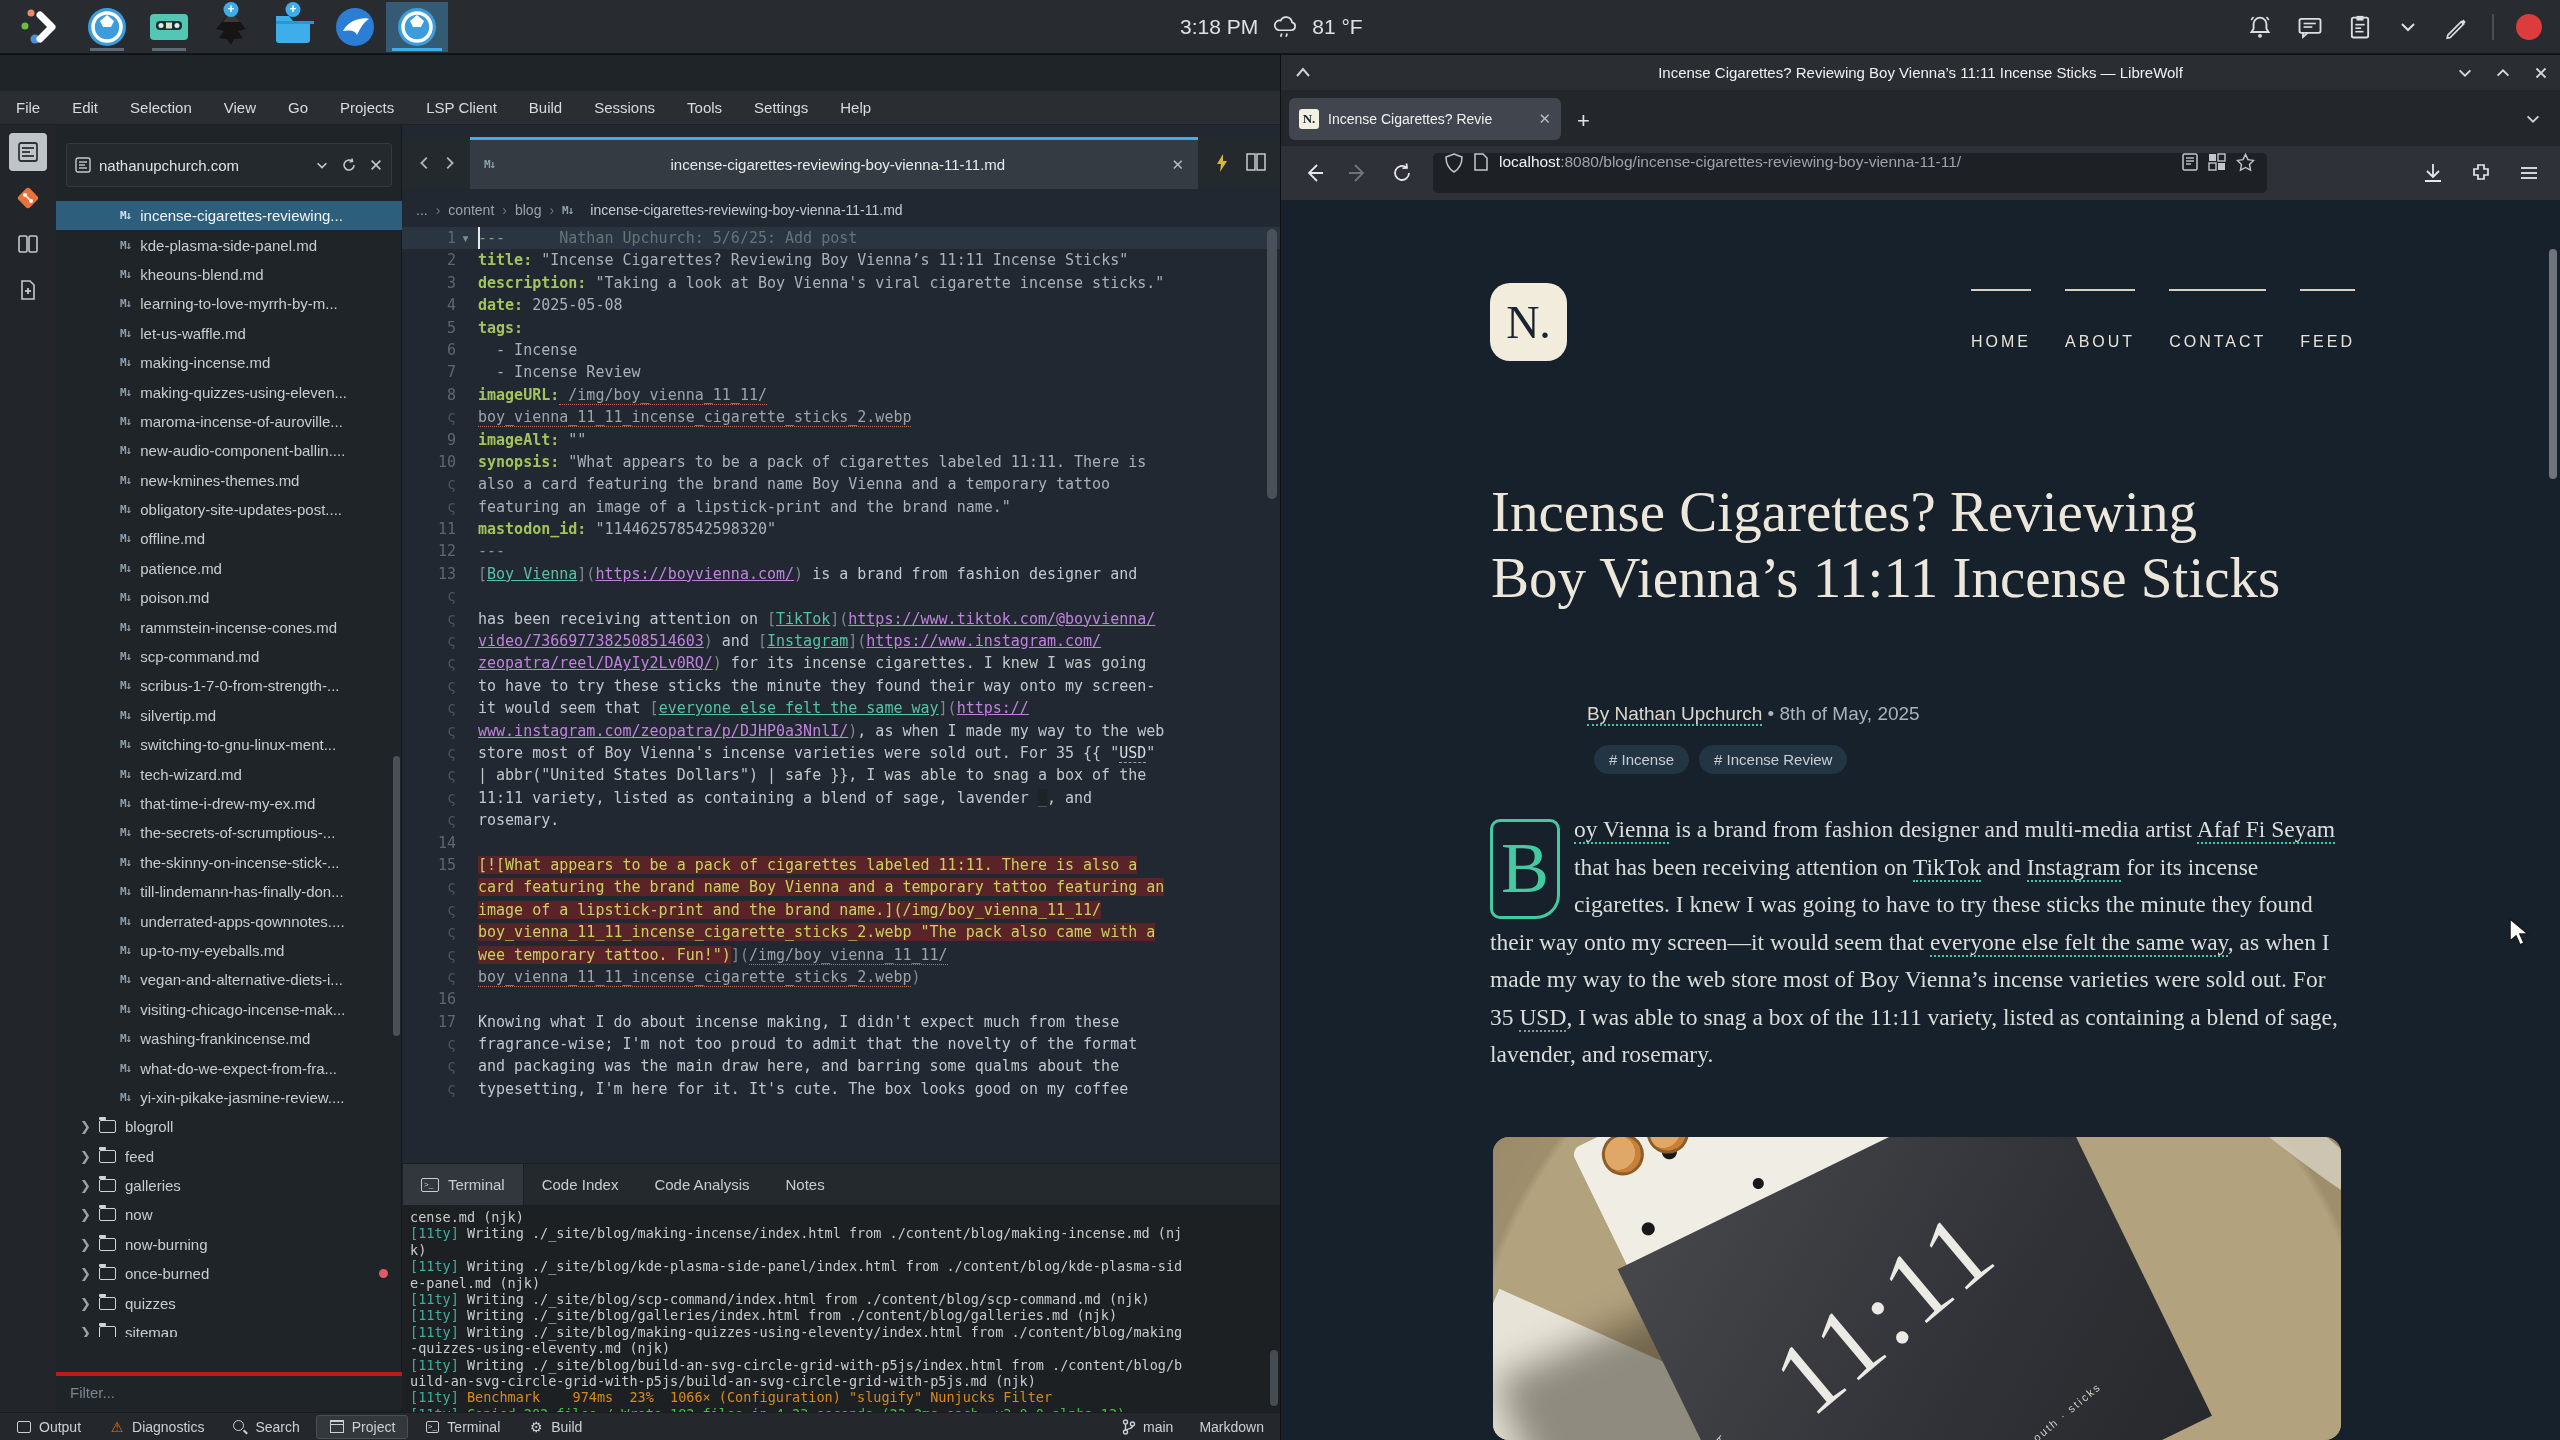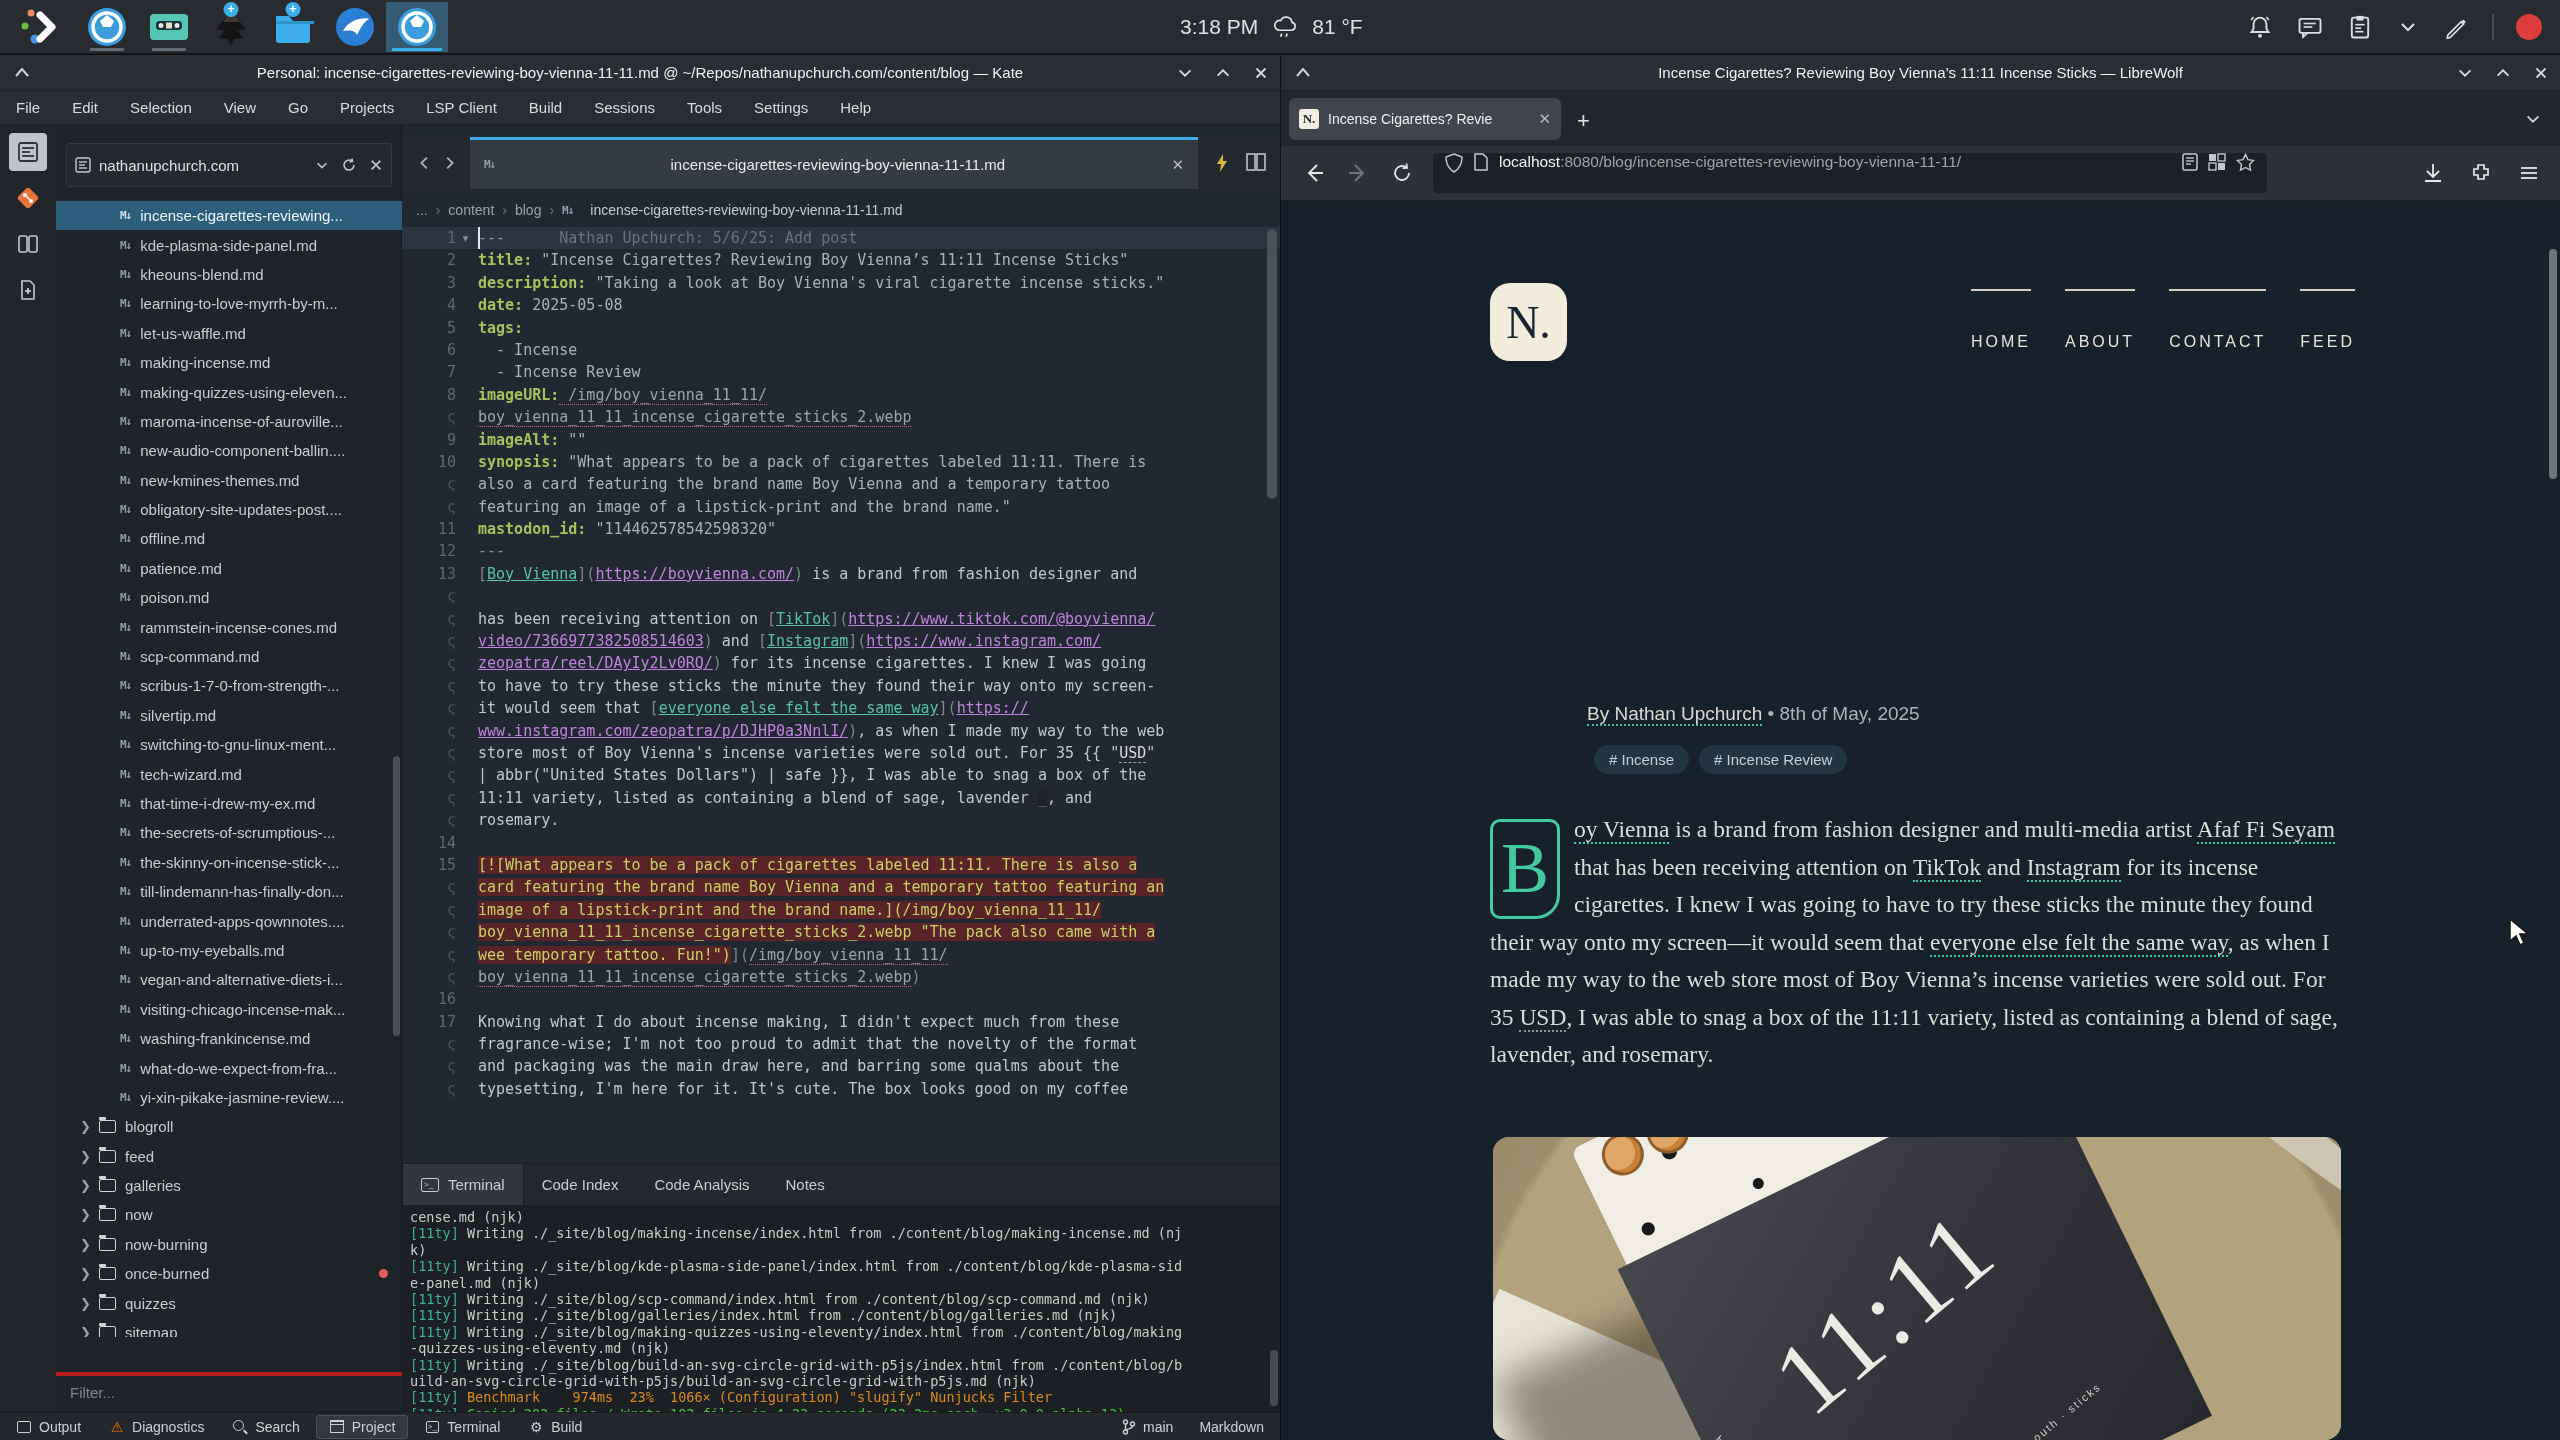--- a/index.html
+++ b/index.html
@@ -307,37 +307,20 @@
       <svg width="28" height="28" viewBox="0 0 24 24">
           <path d="M5 19 L16.5 7.5 L18.5 9.5 L7 21 L4.5 21.5 Z" fill="none" stroke="#dcdfe2" stroke-width="1.5"></path>
           <line x1="17.5" y1="6.5" x2="19.5" y2="8.5" stroke="#dcdfe2" stroke-width="2.4"></line>
         </svg>
       <div class="tray-sep"></div>
       <div class="rec-dot"></div>
     </div>
   </div>
 
   <div class="window kate">
-    <div class="titlebar">
-      <svg class="tb-pin" width="20" height="20" viewBox="0 0 20 20">
-          <path d="M4 13 L10 6 L16 13" fill="none" stroke="#cfd3d6" stroke-width="2"></path>
-        </svg>
-      <span>Personal: incense-cigarettes-reviewing-boy-vienna-11-11.md @ ~/Repos/nathanupchurch.com/content/blog — Kate</span>
-      <div class="tb-controls">
-        <svg width="18" height="18" viewBox="0 0 20 20">
-            <path d="M4 7 L10 13 L16 7" fill="none" stroke="#d7dadd" stroke-width="2"></path>
-          </svg>
-        <svg width="18" height="18" viewBox="0 0 20 20">
-            <path d="M4 13 L10 7 L16 13" fill="none" stroke="#d7dadd" stroke-width="2"></path>
-          </svg>
-        <svg width="18" height="18" viewBox="0 0 20 20">
-            <path d="M5 5 L15 15 M15 5 L5 15" stroke="#d7dadd" stroke-width="2"></path>
-          </svg>
-      </div>
-    </div>
 
     <div class="menubar">
 
     <span>File</span>
         <span>Edit</span>
         <span>Selection</span>
         <span>View</span>
         <span>Go</span>
         <span>Projects</span>
         <span>LSP Client</span>
@@ -868,20 +851,24 @@
             </span>
           </div>
           <div class="nav-link">
             <div class="dash"></div>
             <span class="lbl">
               <span>FEED</span>
             </span>
           </div>
         </div>
 
+      <h1 class="headline">
+        <span>Incense Cigarettes? Reviewing</span><br>
+        <span>Boy Vienna’s 11:11 Incense Sticks</span>
+      </h1>
 
       <div class="byline">
         <div class="avatar"></div>
         <div class="by-meta">
           <span class="by-name">By Nathan Upchurch</span><span class="by-date"> • 8th of May, 2025</span>
         </div>
       </div>
 
       <div class="tag-row">
 

